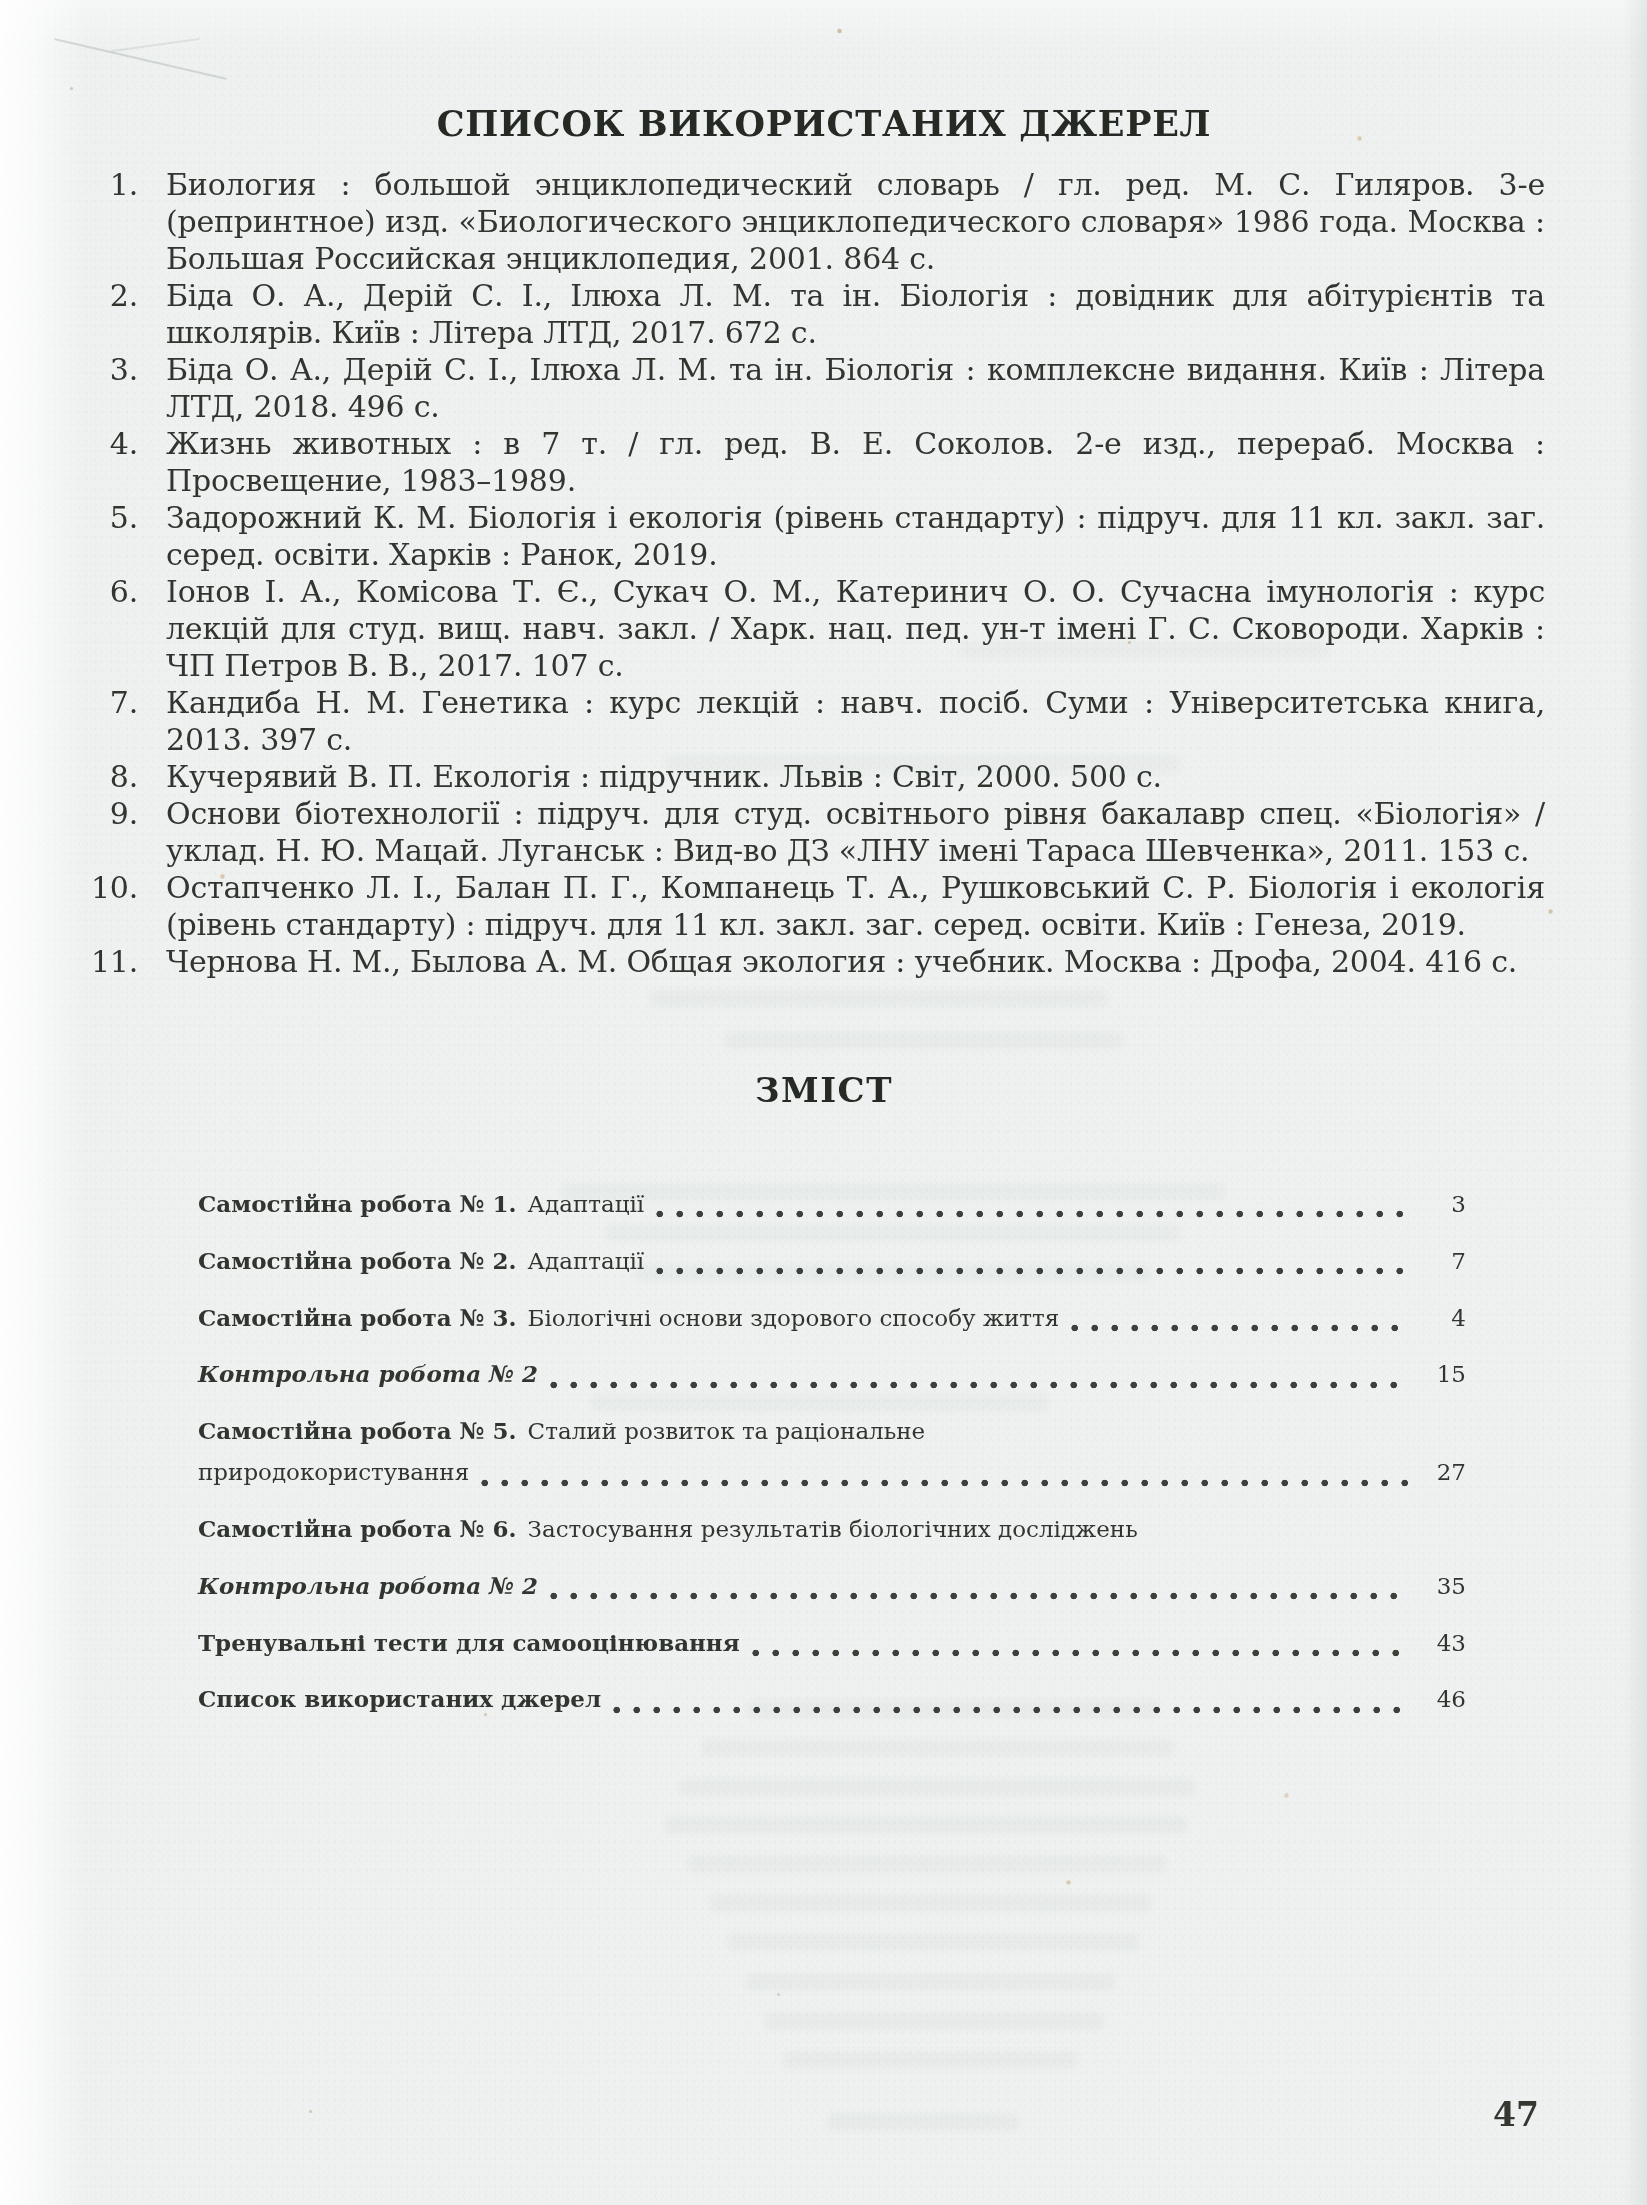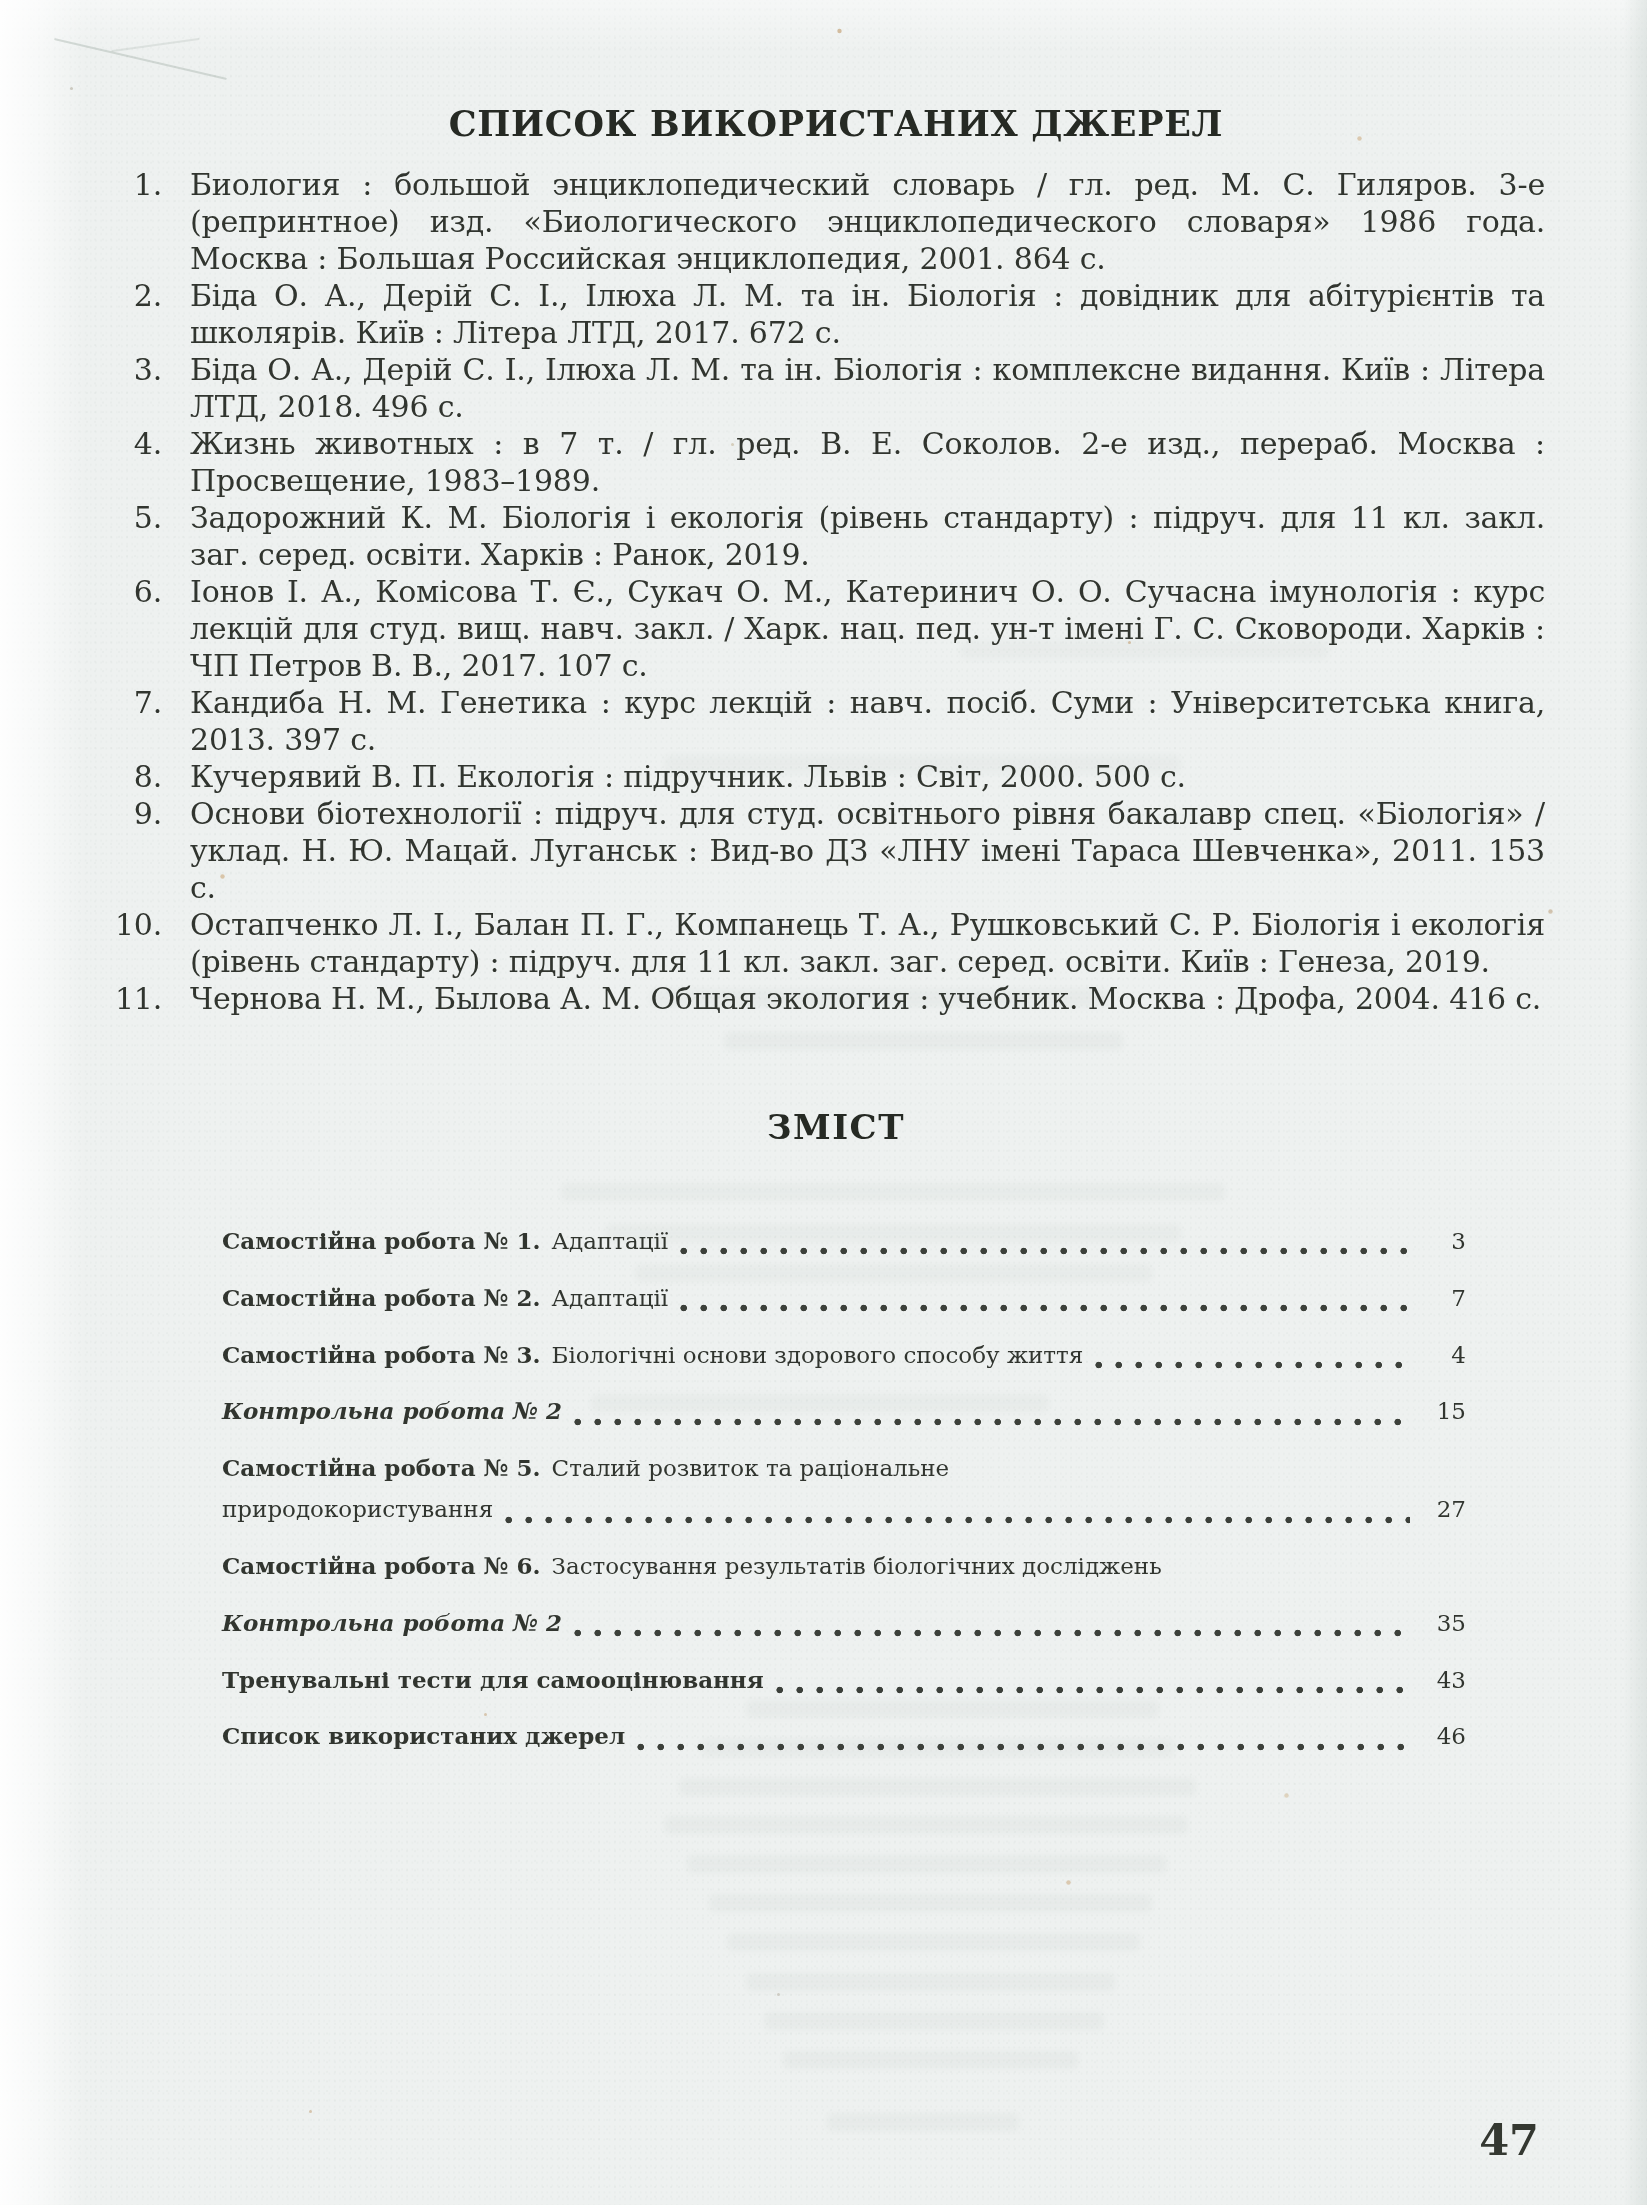--- a/index.html
+++ b/index.html
@@ -15,21 +15,21 @@
     background-image:
       linear-gradient(90deg, rgba(255,255,255,0.92) 0px, rgba(255,255,255,0.55) 41px, rgba(255,255,255,0) 85px),
       linear-gradient(270deg, rgba(196,206,202,0.38) 0px, rgba(196,206,202,0) 25px),
       linear-gradient(180deg, rgba(255,255,255,0.45) 0px, rgba(255,255,255,0) 52px),
       radial-gradient(rgba(138,158,150,0.055) 0.7px, rgba(0,0,0,0) 1px),
       radial-gradient(rgba(120,142,132,0.05) 0.7px, rgba(0,0,0,0) 1.1px);
     background-size: auto, auto, auto, 5.2px 6.6px, 8px 9.6px;
     background-position: 0 0, 100% 0, 0 0, 0 0, 3px 4.4px;
   }
 
-  .content { position: absolute; inset: 0; z-index: 2; padding-left: 24px; }
+  .content { position: absolute; inset: 0; z-index: 2; }
 
   
   .bib-title {
     margin: 106px 0 0 0;
     text-align: center;
     font-size: 35px;
     line-height: 1.05;
     font-weight: bold;
     letter-spacing: 0.7px;
     color: #262a24;
@@ -93,24 +93,23 @@
     background-size: 20px 8px;
     background-repeat: repeat-x;
   }
   .toc-page { min-width: 47px; text-align: right; }
 
   
   .page-number {
     position: absolute;
     top: 2095px;
     right: 109px;
-    font-size: 43px;
+    font-size: 33px;
     font-weight: bold;
     color: #343831;
-    margin-top: 20px;
   }
 
   
   .ghosts { position: absolute; inset: 0; z-index: 1; }
   .ghost {
     position: absolute;
     height: 17.7px;
     background: #5c7066;
     opacity: 0.045;
     filter: blur(3px);

